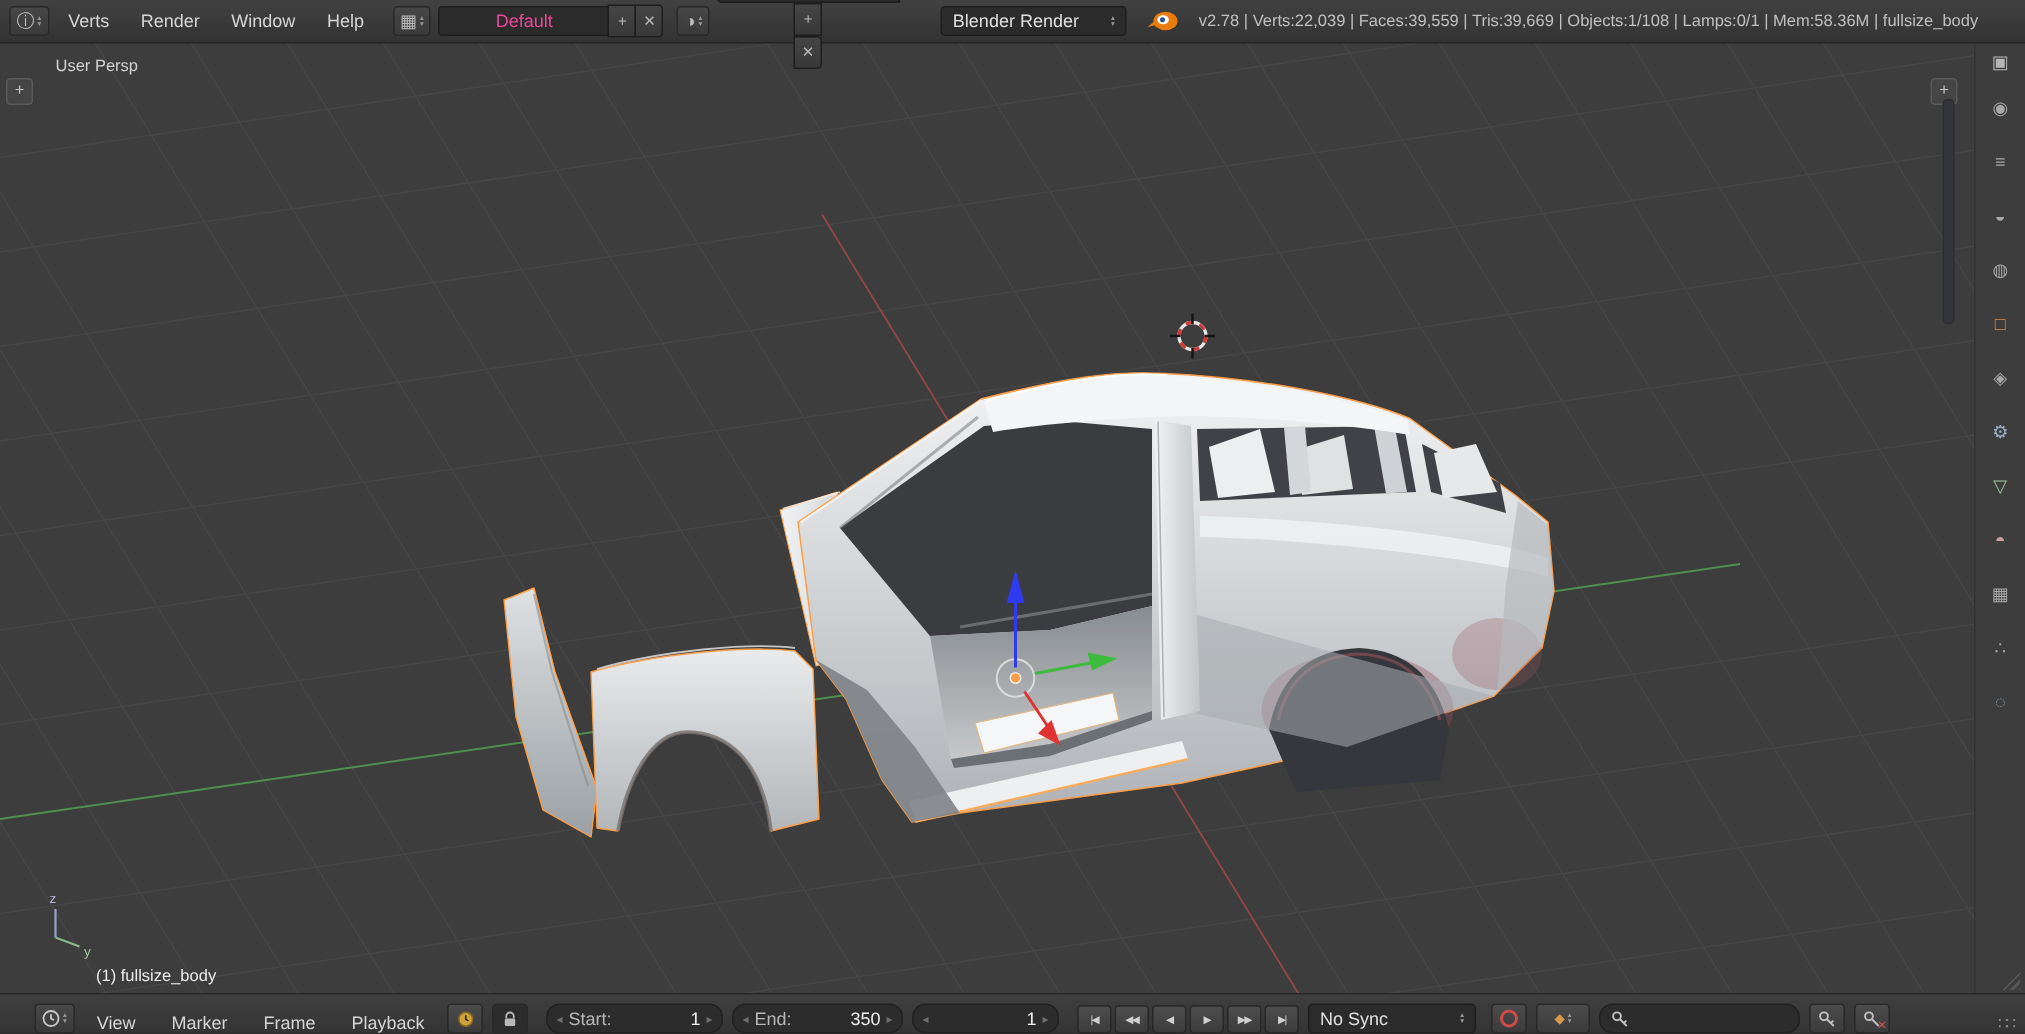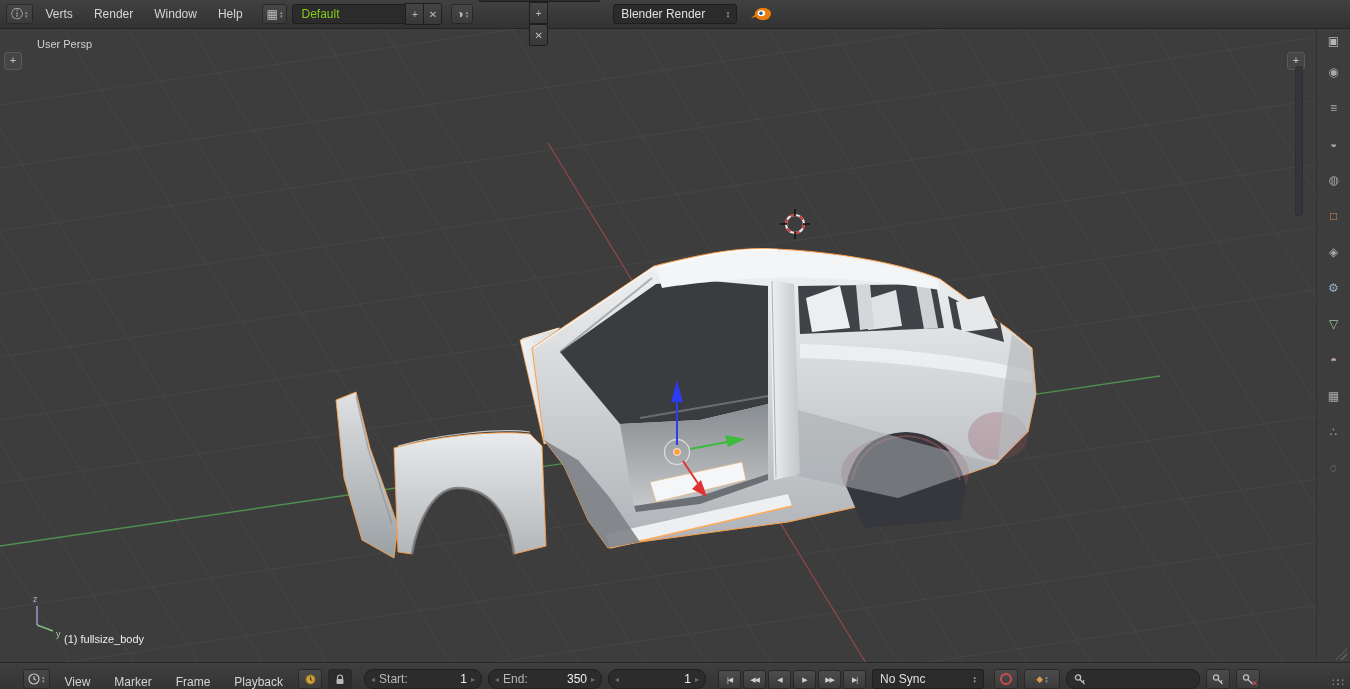--- a/index.html
+++ b/index.html
@@ -9,32 +9,32 @@
 
   
   .top-header{position:absolute;top:0;left:0;right:0;height:28px;
     background:linear-gradient(#414141,#333);border-bottom:1px solid #242424;
     display:flex;align-items:center;padding:0 6px;gap:5px;white-space:nowrap;z-index:30;}
   .menu-item{padding:0 8px;color:#d6d6d6;cursor:default;}
   .icon-btn{display:flex;align-items:center;gap:2px;background:linear-gradient(#474747,#3a3a3a);
     border:1px solid #292929;border-radius:3px;height:18px;padding:0 4px;color:#bbb;}
   .arrows{display:flex;flex-direction:column;font-size:5px;line-height:4px;color:#999;}
   .field{background:#2b2b2b;border:1px solid #1e1e1e;border-radius:3px 0 0 3px;height:18px;
-    display:flex;align-items:center;padding:0 8px;color:#84cc16;}
+    display:flex;align-items:center;padding:0 8px;color:#ec4899;justify-content:center;}
   .mini-btn{width:17px;height:20px;background:linear-gradient(#454545,#383838);border:1px solid #1e1e1e;
     display:flex;align-items:center;justify-content:center;color:#bbb;font-size:10px;margin-left:-1px;}
   .mini-btn.last{border-radius:0 3px 3px 0;}
   .dropdown{background:#2b2b2b;border:1px solid #1e1e1e;border-radius:3px;height:18px;
     display:flex;align-items:center;justify-content:space-between;padding:0 7px;gap:8px;color:#e0e0e0;}
   .stats{margin-left:8px;font-size:11px;color:#c0c0c0;letter-spacing:0;}
 
   
   .viewport{position:absolute;top:28px;left:0;right:33px;bottom:26px;background:#3d3d3d;overflow:hidden;}
   .view-label{position:absolute;top:10px;left:12px;font-size:11px;color:#d2d2d2;margin-left:25px;}
-  .object-label{position:absolute;bottom:18px;left:64px;font-size:11px;color:#ededed;}
+  .object-label{position:absolute;bottom:6px;left:64px;font-size:11px;color:#ededed;}
   .expand-btn{position:absolute;width:16px;height:16px;background:#454545;border:1px solid #5a5a5a;
     border-radius:3px;color:#c4c4c4;font-size:11px;line-height:14px;text-align:center;}
   .v-scroll{position:absolute;top:38px;right:14px;width:6px;height:148px;background:#33353a;
     border:1px solid #2c2e32;border-radius:3px;}
 
   
   .props-strip{position:absolute;top:28px;right:0;width:33px;bottom:26px;background:#3d3d3d;
     border-left:1px solid #333;display:flex;flex-direction:column;align-items:center;z-index:20;}
   .corner-icon{height:26px;display:flex;align-items:center;justify-content:center;color:#b5b5b5;font-size:12px;width:100%;}
   .prop-tab{height:36px;width:100%;display:flex;align-items:center;justify-content:center;
@@ -113,34 +113,35 @@
       </span>
     </div>
     <div style="display:flex;align-items:center;flex-direction:column;">
       <div class="field" style="width:104px;">
         <span>Scene</span>
       </div>
       <div class="mini-btn">+</div>
       <div class="mini-btn last">✕</div>
     </div>
 
-    <div class="dropdown" style="min-width:108px;margin-left:8px;">
+    <div class="dropdown" style="min-width:108px;margin-left:22px;">
       <span>Blender Render</span>
       <span class="arrows">
         <span>▴</span>
           <span>▾</span>
       </span>
     </div>
 
     <svg width="22" height="16" viewBox="0 0 22 16" style="margin-left:8px;">
       <path d="M1 12 L7 7 L10 10 Z" fill="#e87d0d"></path>
       <ellipse cx="13" cy="8" rx="8" ry="6.2" fill="#e87d0d"></ellipse>
       <ellipse cx="11.4" cy="7.2" rx="3.8" ry="3" fill="#ffffff"></ellipse>
       <circle cx="11" cy="7.2" r="1.7" fill="#27548d"></circle>
     </svg>
+    <span class="stats">v2.78 | Verts:22,039 | Faces:39,559 | Tris:39,669 | Objects:1/108 | Lamps:0/1 | Mem:58.36M | fullsize_body</span>
   </div>
 
   <div class="viewport">
     <svg width="1317" height="635" viewBox="0 0 1317 635">
       <defs>
         <linearGradient id="bodyG" x1="0" y1="0" x2="0" y2="1">
           <stop offset="0" stop-color="#f2f3f4"></stop>
             <stop offset="1" stop-color="#aeb2b6"></stop>
         </linearGradient>
         <linearGradient id="interiorG" x1="0" y1="0" x2="0" y2="1">

